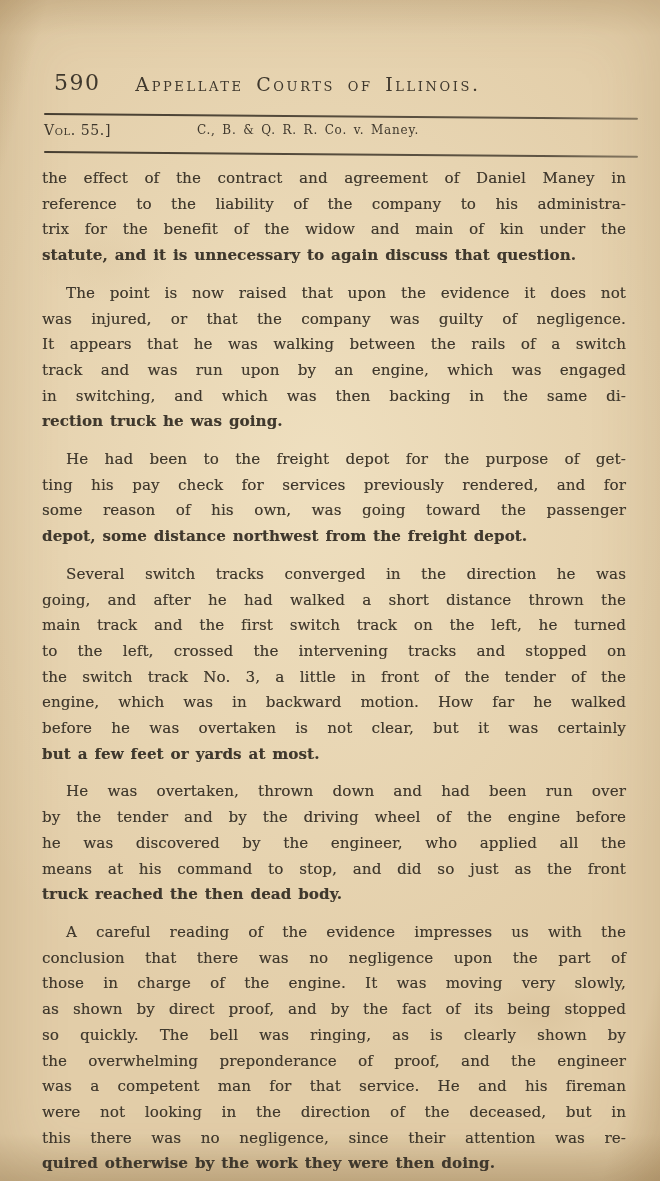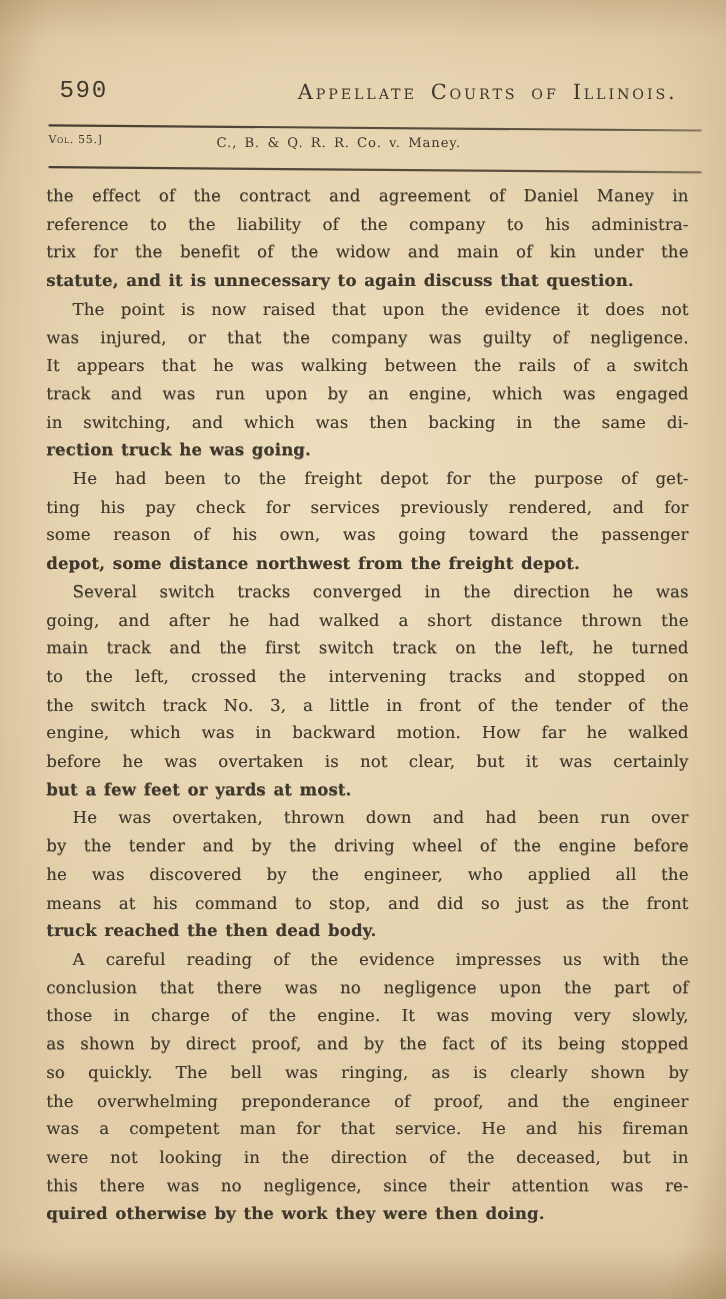--- a/index.html
+++ b/index.html
@@ -21,42 +21,42 @@
       radial-gradient(70px 45px at 82% 86%, rgba(150,112,60,0.08), rgba(150,112,60,0) 80%),
       linear-gradient(105deg, rgba(140,104,55,0.20), rgba(140,104,55,0) 5%),
       linear-gradient(-75deg, rgba(140,104,55,0.24), rgba(140,104,55,0) 6%),
       linear-gradient(to bottom, rgba(140,104,55,0.14), rgba(140,104,55,0) 3%),
       linear-gradient(to top, rgba(118,88,44,0.26), rgba(118,88,44,0) 4%);
     box-shadow: inset 0 0 70px rgba(110,80,35,0.18);
   }
   .masthead{position:absolute;top:0;left:0;right:0;height:165px;}
   .page-number{
     position:absolute;left:54px;top:70px;
-    font-size:22px;letter-spacing:1.5px;font-family:Liberation Mono, monospace;
+    font-size:22px;letter-spacing:1.5px;
   }
   .running-head{
     position:absolute;top:73px;left:0;right:44px;
-    text-align:right;
+    text-align:center;
     font-variant:small-caps;
     font-size:19px;letter-spacing:2.6px;
     word-spacing:4px;
   }
   .rule{
     position:absolute;left:44px;right:22px;
     background:linear-gradient(to right, rgba(62,54,42,.95), rgba(62,54,42,.8) 85%, rgba(62,54,42,.55));
     transform:rotate(0.45deg);
     transform-origin:left center;
     border-radius:1px;
   }
   .rule-top{top:113px;height:2px;}
   .rule-bottom{top:151px;height:1.7px;}
   .volume-label{
     position:absolute;left:44px;top:122px;
     font-variant:small-caps;
-    font-size:10px;letter-spacing:0.6px;
+    font-size:14px;letter-spacing:0.6px;
   }
   .case-name{
     position:absolute;top:123px;left:0;right:44px;
     text-align:center;
     font-size:12px;letter-spacing:0.8px;
     word-spacing:2px;
   }
   .body-text{
     position:absolute;top:166px;left:42px;right:34px;
   }
@@ -64,21 +64,21 @@
     font-size:15px;
     line-height:25.7px;
     text-align:justify;
     text-align-last:justify;
     letter-spacing:0.15px;
     word-spacing:1.5px;
     text-shadow:0.3px 0.3px 0.6px rgba(58,48,36,0.45);
     white-space:normal;
   }
   .line.last{text-align-last:left;font-weight:bold;}
-  .line.indent{text-indent:24px;}
+  .line.indent{text-indent:24px;margin-top:12px;}
 </style>
 </head>
 <body>
 
 <div class="page">
   <div class="masthead">
     <div class="page-number">590</div>
     <div class="running-head">Appellate Courts of Illinois.</div>
     <div class="rule rule-top"></div>
     <div class="volume-label">Vol. 55.]</div>

